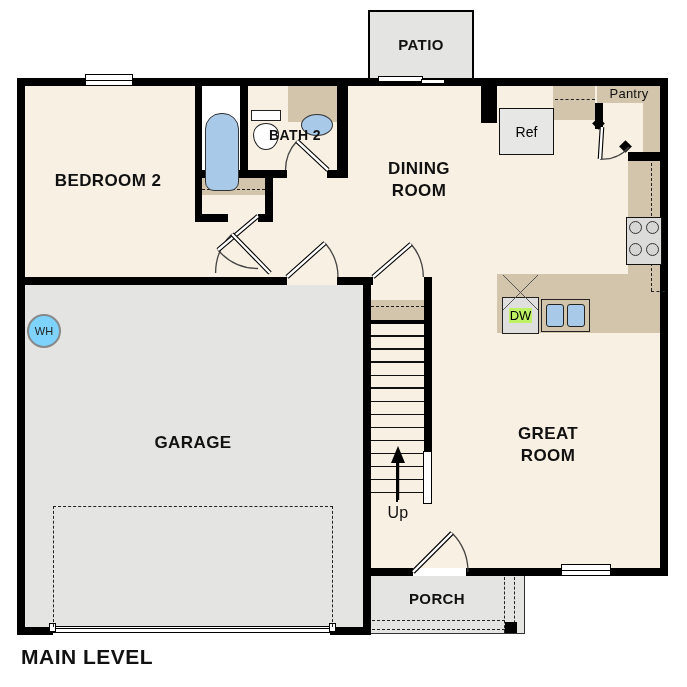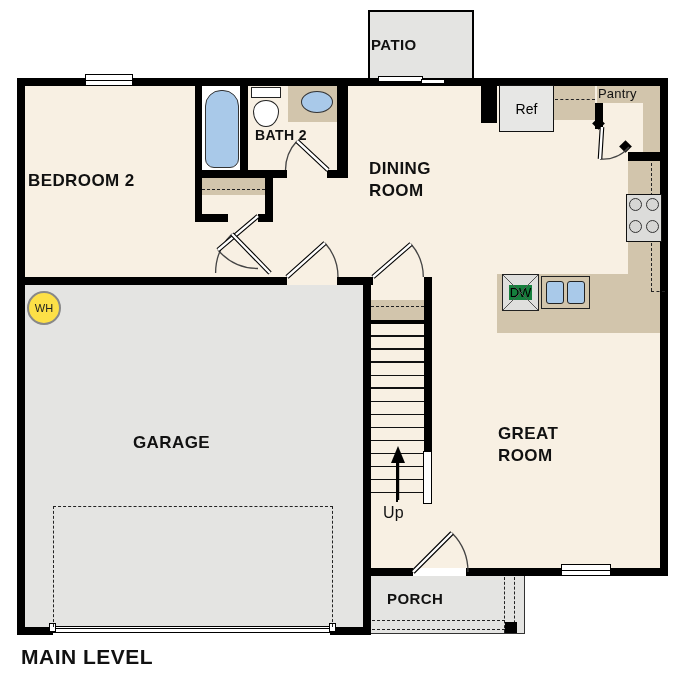--- a/index.html
+++ b/index.html
@@ -9,24 +9,24 @@
   .abs{position:absolute;display:block;}
   .w{position:absolute;background:#000;}           
   .fill{position:absolute;}
   .floor{background:#f8f0e3;}
   .gray{background:#e4e4e2;}
   .tan{background:#d2c5ac;}
   .win{position:absolute;background:#fff;border:1.5px solid #000;}
   .winline{position:absolute;left:0;right:0;top:45%;height:1px;background:#000;}
   .dash-h{position:absolute;border-top:1.5px dashed #222;}
   .dash-v{position:absolute;border-left:1.5px dashed #222;}
-  .label{position:absolute;font-weight:bold;color:#111;
+  .label{position:absolute;font-weight:bold;color:#111;text-align:center;
          line-height:1.3;letter-spacing:.4px;white-space:nowrap;}
   .plain{font-weight:normal;letter-spacing:.2px;}
-  .fx{position:absolute;border:1.3px solid #111;}
+  .fx{position:absolute;border:1.3px solid #111;margin-top:23px;}
   .center{display:flex;align-items:center;justify-content:center;}
   .diamond{position:absolute;background:#000;transform:rotate(45deg);}
   svg.layer{position:absolute;left:0;top:0;pointer-events:none;}
 </style>
 </head>
 <body>
 
 <div id="plan">
 
   <div class="fill floor" style="left:25px;top:86px;width:635px;height:482px"></div>
@@ -99,33 +99,33 @@
   <div class="dash-v" style="left:504px;top:577px;height:56px"></div>
   <div class="dash-v" style="left:514px;top:577px;height:56px"></div>
   <div class="dash-h" style="left:372px;top:620px;width:133px"></div>
   <div class="dash-h" style="left:372px;top:629px;width:133px"></div>
   <div class="fill" style="left:505px;top:622px;width:12px;height:11px;background:#000"></div>
 
   <div class="fx" style="left:205px;top:90px;width:34px;height:78px;background:#a9c9e9;border-color:#333;border-radius:16px 16px 9px 9px"></div>
   <div class="fx" style="left:251px;top:87px;width:30px;height:11px;background:#fff;border-color:#222"></div>
   <div class="fx" style="left:253px;top:100px;width:26px;height:27px;background:#fff;border-color:#222;border-radius:50% 50% 50% 50%/42% 42% 58% 58%"></div>
   <div class="fx" style="left:301px;top:91px;width:32px;height:22px;background:#a9c9e9;border-color:#333;border-radius:50%"></div>
-  <div class="fx center" style="left:27px;top:291px;width:34px;height:34px;background:#fde047;border:2px solid #888;border-radius:50%;font-size:11px;color:#222">
+  <div class="fx center" style="left:27px;top:291px;width:34px;height:34px;background:#7dd3fc;border:2px solid #888;border-radius:50%;font-size:11px;color:#222">
       <span>WH</span>
     </div>
   <div class="fx center" style="left:499px;top:85px;width:55px;height:47px;background:#e7e7e5;font-size:14px">
       <span>Ref</span>
     </div>
   <div class="fx" style="left:626px;top:194px;width:36px;height:48px;background:#dcdcda"></div>
   <div class="fx" style="left:629px;top:198px;width:13px;height:13px;border-radius:50%;background:#d6d6d4;border-color:#333"></div>
   <div class="fx" style="left:646px;top:198px;width:13px;height:13px;border-radius:50%;background:#d6d6d4;border-color:#333"></div>
   <div class="fx" style="left:629px;top:220px;width:13px;height:13px;border-radius:50%;background:#d6d6d4;border-color:#333"></div>
   <div class="fx" style="left:646px;top:220px;width:13px;height:13px;border-radius:50%;background:#d6d6d4;border-color:#333"></div>
   <div class="fx center" style="left:502px;top:274px;width:37px;height:37px;background:#dfdfdd;border-color:#222;font-size:13px">
-      <span style="background:#15803d;padding:0 1px">DW</span>
+      <span style="background:#bef264;padding:0 1px">DW</span>
     </div>
   <div class="fx" style="left:541px;top:276px;width:49px;height:33px;background:#d2c5ac;border-color:#222"></div>
   <div class="fx" style="left:546px;top:281px;width:18px;height:23px;background:#a9c9e9;border-color:#222;border-radius:3px"></div>
   <div class="fx" style="left:567px;top:281px;width:18px;height:23px;background:#a9c9e9;border-color:#222;border-radius:3px"></div>
 
   <svg class="layer" width="687" height="687" viewBox="0 0 687 687">
     <g stroke="#444" stroke-width="1.3" fill="none">
       <path d="M297,141 A42.5,42.5 0 0 0 285.5,170"></path>
       <path d="M218,250 A52.5,52.5 0 0 0 258,268.5"></path>
       <path d="M232,234 A54.4,54.4 0 0 0 215.6,273"></path>

